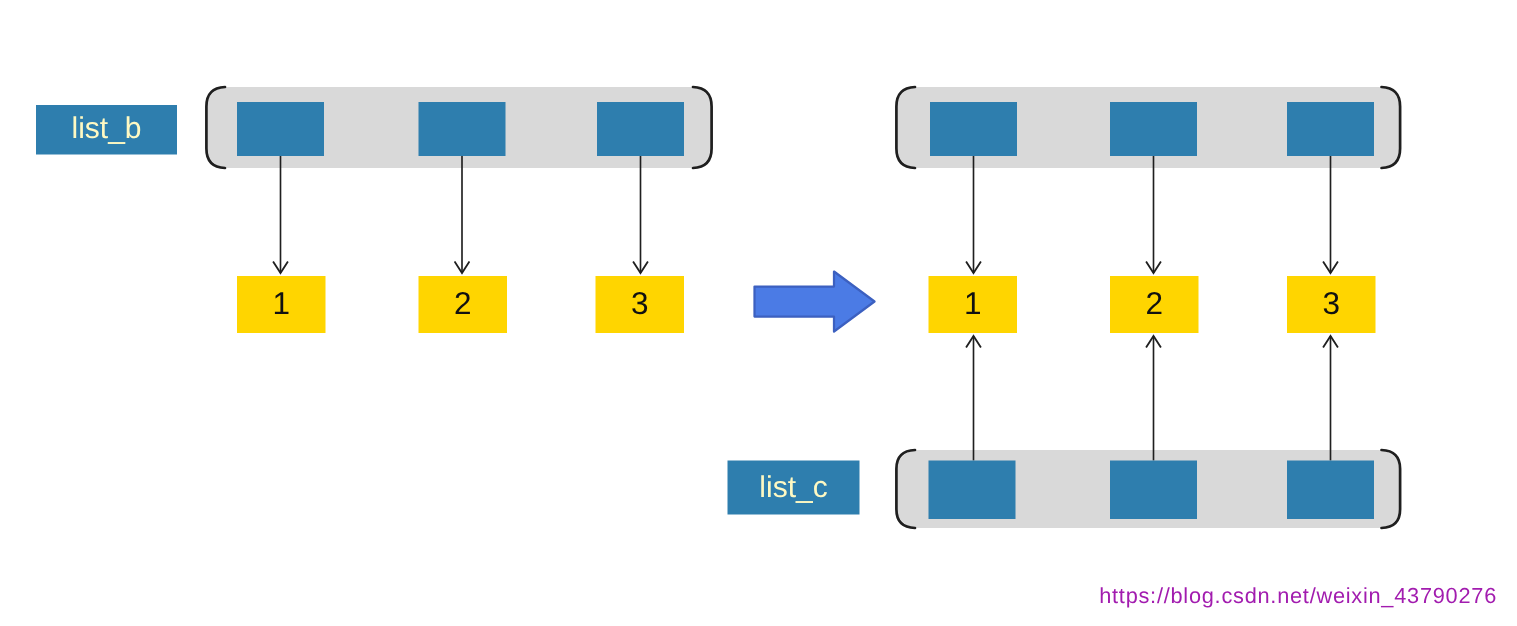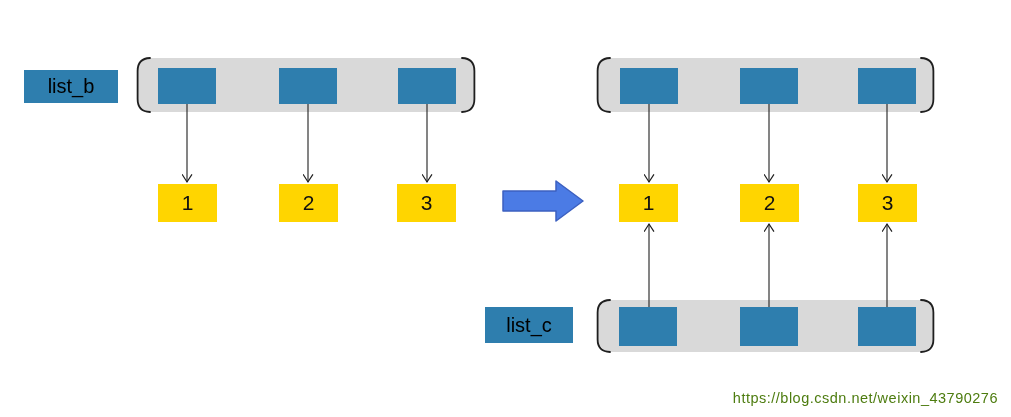--- a/index.html
+++ b/index.html
@@ -43,36 +43,36 @@
     color: #111111;
   }
   .list-label {
     position: absolute;
     background: #2E7EAE;
     z-index: 3;
     display: flex;
     align-items: center;
     justify-content: center;
     font-size: 20px;
-    color: #000000;
+    color: #fef9c3;
   }
   .big-arrow {
     position: absolute;
     left: 501px;
     top: 179px;
     z-index: 2;
   }
   .watermark {
     position: absolute;
     right: 13px;
     top: 390px;
     z-index: 1;
     font-size: 14.5px;
     letter-spacing: 0.5px;
-    color: #4d7c0f;
+    color: #a21caf;
     white-space: nowrap;
   }
 
   
   #lb-container { left: 137px; top: 58px; width: 338px; height: 54px; }
   #lb-slot-0 { left: 158px; top: 68px; width: 58px; height: 36px; }
   #lb-slot-1 { left: 279px; top: 68px; width: 58px; height: 36px; }
   #lb-slot-2 { left: 398px; top: 68px; width: 58px; height: 36px; }
   #lb-item-0 { left: 158px; top: 184px; width: 59px; height: 38px; }
   #lb-item-1 { left: 279px; top: 184px; width: 59px; height: 38px; }

